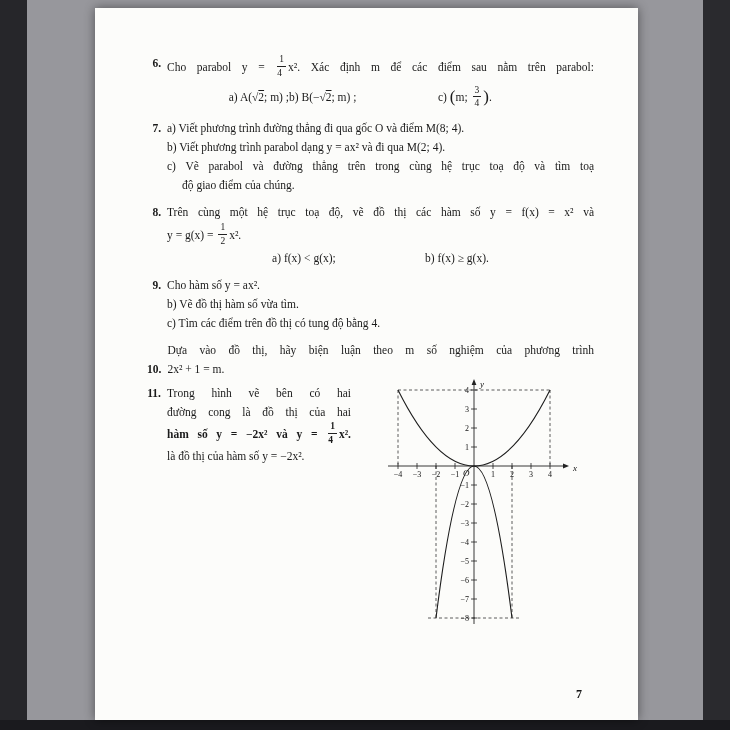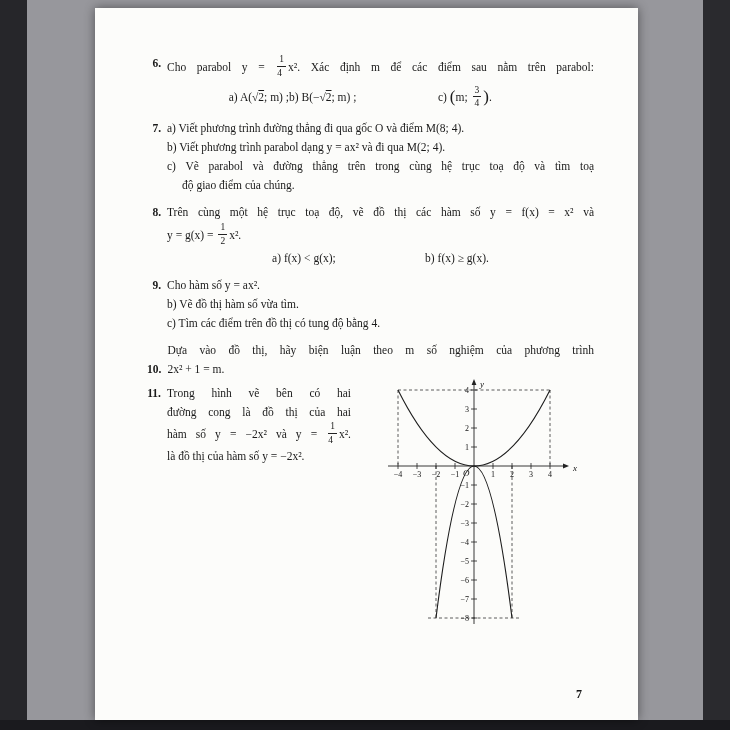--- a/index.html
+++ b/index.html
@@ -27,21 +27,21 @@
   .frac .fd { display:block; padding-top:1px; }
   .rad { text-decoration:overline; }
   .bigp { font-size:17px; vertical-align:middle; position:relative; top:-1.5px; }
   .ex6row { display:flex; align-items:baseline; margin-top:5px; line-height:24px; }
   .ex6row .ca { width:122px;text-align:right; }
   .ex6row .cb { width:149px; }
   .ex8row { display:flex; margin-top:1px;justify-content:center; }
   .ex8row .ca { width:153px; }
   .e11wrap { display:flex; }
   .e11text { flex:0 0 184px; width:184px; }
-  .l3tall { line-height:24px; }
+  .l3tall { line-height:24px;font-weight:bold; }
   .p2gap { margin-top:9px; }
   .ind14 { padding-left:14px; }
   .graphbox { flex:1; display:flex; justify-content:center; margin-top:-8px; }
   .pagenum { position:absolute; right:56px; bottom:18px; font-weight:bold; font-size:12px; color:#141414; }
   svg text { font-family:"Liberation Serif","DejaVu Serif",serif; font-size:8px; fill:#141414; }
   svg .ital { font-style:italic; font-size:9px; }
   svg .axis { stroke:#222; stroke-width:0.9; fill:none; }
   svg .tick { stroke:#222; stroke-width:0.8; fill:none; }
   svg .dash { stroke:#333; stroke-width:0.8; fill:none; stroke-dasharray:3 2.5; }
   svg .curve { stroke:#1c1c1c; stroke-width:1.1; fill:none; }

